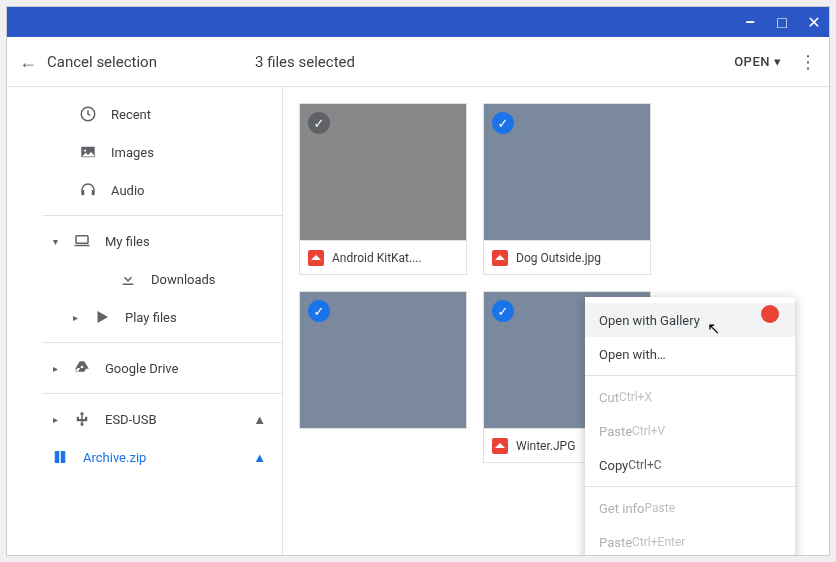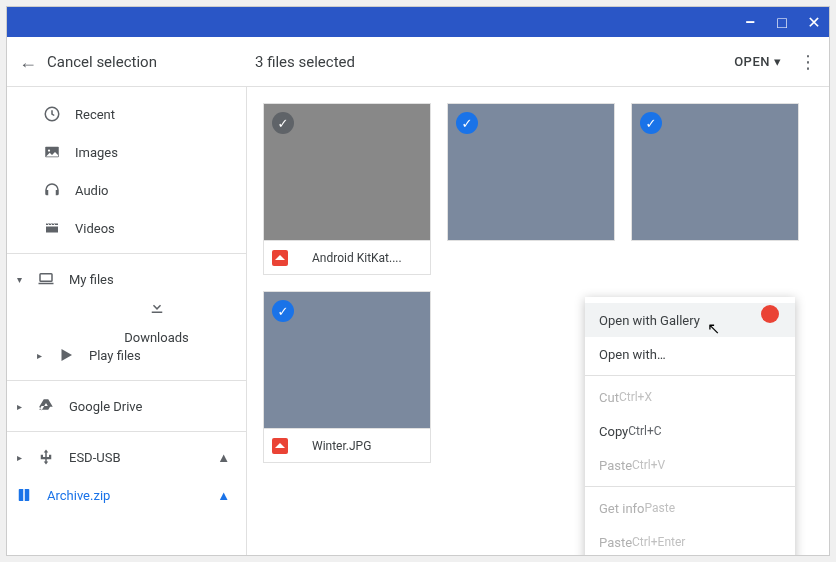--- a/index.html
+++ b/index.html
@@ -9,40 +9,40 @@
 .titlebar span { color: #fff; font-size: 16px; width: 18px; text-align: center; cursor: pointer; }
 .titlebar .minimize { font-weight: bold; }
 .toolbar { height: 50px; border-bottom: 1px solid #e0e0e0; display: flex; align-items: center; padding: 0 12px; color: #333; }
 .toolbar .back { font-size: 18px; margin-right: 10px; cursor: pointer; color: #5f6368; }
 .toolbar .cancel { font-size: 15px; color: #3c4043; }
 .toolbar .count { position: absolute; left: 248px; font-size: 15px; color: #3c4043; }
 .toolbar .spacer { flex: 1; }
 .toolbar .open { font-size: 13px; font-weight: 500; letter-spacing: 0.5px; color: #3c4043; cursor: pointer; display: flex; align-items: center; gap: 4px; }
 .toolbar .kebab { margin-left: 18px; color: #5f6368; font-size: 18px; cursor: pointer; }
 .content { flex: 1; display: flex; position: relative; }
-.sidebar { width: 240px; border-right: 1px solid #e0e0e0; padding: 8px 0; overflow-y: auto; }
+.sidebar { width: 240px; border-right: 1px solid #e0e0e0; padding: 8px 0; overflow-y: auto; margin-left: 36px; }
 .side-item { height: 38px; display: flex; align-items: center; padding: 0 16px; font-size: 13px; color: #3c4043; cursor: pointer; gap: 14px; }
 .side-item.indent { padding-left: 36px; }
-.side-item.indent2 { padding-left: 76px; flex-direction: column; }
+.side-item.indent2 { padding-left: 76px; }
 .side-item .chev { width: 10px; font-size: 10px; color: #5f6368; margin-left: -6px; margin-right: -4px; }
 .side-item .icon { width: 18px; height: 18px; display: flex; align-items: center; justify-content: center; color: #5f6368; }
 .side-item.active { color: #1a73e8; padding-left: 8px; }
 .side-item.active .icon { color: #1a73e8; }
 .side-item .eject { margin-left: auto; color: #5f6368; }
 .side-item.active .eject { color: #1a73e8; }
 .divider { height: 1px; background: #e0e0e0; margin: 6px 0; }
 .main { flex: 1; padding: 16px; position: relative; }
 .grid { display: flex; flex-wrap: wrap; gap: 16px; }
 .thumb { width: 168px; display: flex; flex-direction: column; }
 .thumb .img { width: 168px; height: 138px; background: #888; position: relative; border: 1px solid #e0e0e0; }
 .thumb .overlay { position: absolute; inset: 0; background: rgba(100, 140, 200, 0.35); }
 .thumb .check { position: absolute; top: 8px; left: 8px; width: 22px; height: 22px; border-radius: 50%; display: flex; align-items: center; justify-content: center; font-size: 13px; }
 .thumb .check.sel { background: #1a73e8; color: #fff; }
 .thumb .check.unsel { background: #5f6368; color: #fff; }
-.thumb .caption { height: 34px; display: flex; align-items: center; gap: 24px; padding: 0 8px; background: #fff; border: 1px solid #e0e0e0; border-top: none; }
+.thumb .caption { height: 34px; display: flex; align-items: center; gap: 8px; padding: 0 8px; background: #fff; border: 1px solid #e0e0e0; border-top: none; }
 .thumb .caption .fi { width: 16px; height: 16px; background: #ea4335; border-radius: 2px; position: relative; flex-shrink: 0; }
 .thumb .caption .fi::after { content:""; position:absolute; top:5px; left:3px; width:0; height:0; border-left:5px solid transparent; border-right:5px solid transparent; border-bottom:5px solid #fff; }
 .thumb .caption span { font-size: 12px; color: #3c4043; white-space: nowrap; overflow: hidden; text-overflow: ellipsis; }
 .context { position: absolute; top: 210px; left: 578px; width: 210px; background: #fff; box-shadow: 0 2px 10px rgba(0,0,0,0.25); padding: 6px 0; z-index: 10; }
 .context .row { height: 34px; display: flex; align-items: center; justify-content: flex-start; padding: 0 14px; font-size: 13px; color: #3c4043; cursor: pointer; }
 .context .row.disabled { color: #b0b0b0; cursor: default; }
 .context .row.hover { background: #f1f3f4; }
 .context .sep { height: 1px; background: #e0e0e0; margin: 4px 0; }
 .context .sc { font-size: 12px; color: #5f6368; }
 .context .row.disabled .sc { color: #c0c0c0; }
@@ -97,29 +97,20 @@
         <span>Images</span>
       </div>
       <div class="side-item indent">
         <span class="icon">
             <svg viewBox="0 0 24 24" fill="currentColor">
               <path d="M12 3a9 9 0 00-9 9v5a2 2 0 002 2h2v-7H5v0a7 7 0 0114 0v0h-2v7h2a2 2 0 002-2v-5a9 9 0 00-9-9z"></path>
             </svg>
           </span>
         <span>Audio</span>
       </div>
-      <div class="side-item indent">
-        <span class="icon">
-            <svg viewBox="0 0 24 24" fill="currentColor">
-              <path d="M4 6h16v2H4zM4 10h16v8H4z"></path>
-              <path d="M6 6l2 2M10 6l2 2M14 6l2 2" stroke="#fff" stroke-width="1"></path>
-            </svg>
-          </span>
-        <span>Videos</span>
-      </div>
       <div class="divider"></div>
       <div class="side-item">
         <span class="chev">▾</span>
         <span class="icon">
             <svg viewBox="0 0 24 24" fill="none" stroke="currentColor" stroke-width="2">
               <rect x="4" y="5" width="16" height="10" rx="1"></rect>
               <path d="M2 18h20"></path>
             </svg>
           </span>
         <span>My files</span>
@@ -183,20 +174,24 @@
           <div class="caption">
             <div class="fi"></div>
             <span>Android KitKat....</span>
           </div>
         </div>
         <div class="thumb">
           <div class="img grass">
             <div class="overlay"></div>
             <div class="check sel">✓</div>
           </div>
+          <div class="caption">
+            <div class="fi"></div>
+            <span>Dog Outside.jpg</span>
+          </div>
         </div>
         <div class="thumb">
           <div class="img grass">
             <div class="overlay"></div>
             <div class="check sel">✓</div>
           </div>
         </div>
         <div class="thumb">
           <div class="img winter">
             <div class="overlay"></div>
@@ -215,27 +210,27 @@
           <span>Open with Gallery</span>
         </div>
       <div class="row">
           <span>Open with…</span>
         </div>
       <div class="sep"></div>
       <div class="row disabled">
           <span>Cut</span>
           <span class="sc">Ctrl+X</span>
         </div>
+      <div class="row disabled">
+          <span>Paste</span>
+          <span class="sc">Ctrl+V</span>
+        </div>
       <div class="row">
           <span>Copy</span>
           <span class="sc">Ctrl+C</span>
-        </div>
-      <div class="row disabled">
-          <span>Paste</span>
-          <span class="sc">Ctrl+V</span>
         </div>
       <div class="sep"></div>
       <div class="row disabled">
           <span>Get info</span>
           <span class="sc">Paste</span>
         </div>
       <div class="row disabled">
           <span>Paste</span>
           <span class="sc">Ctrl+Enter</span>
         </div>

